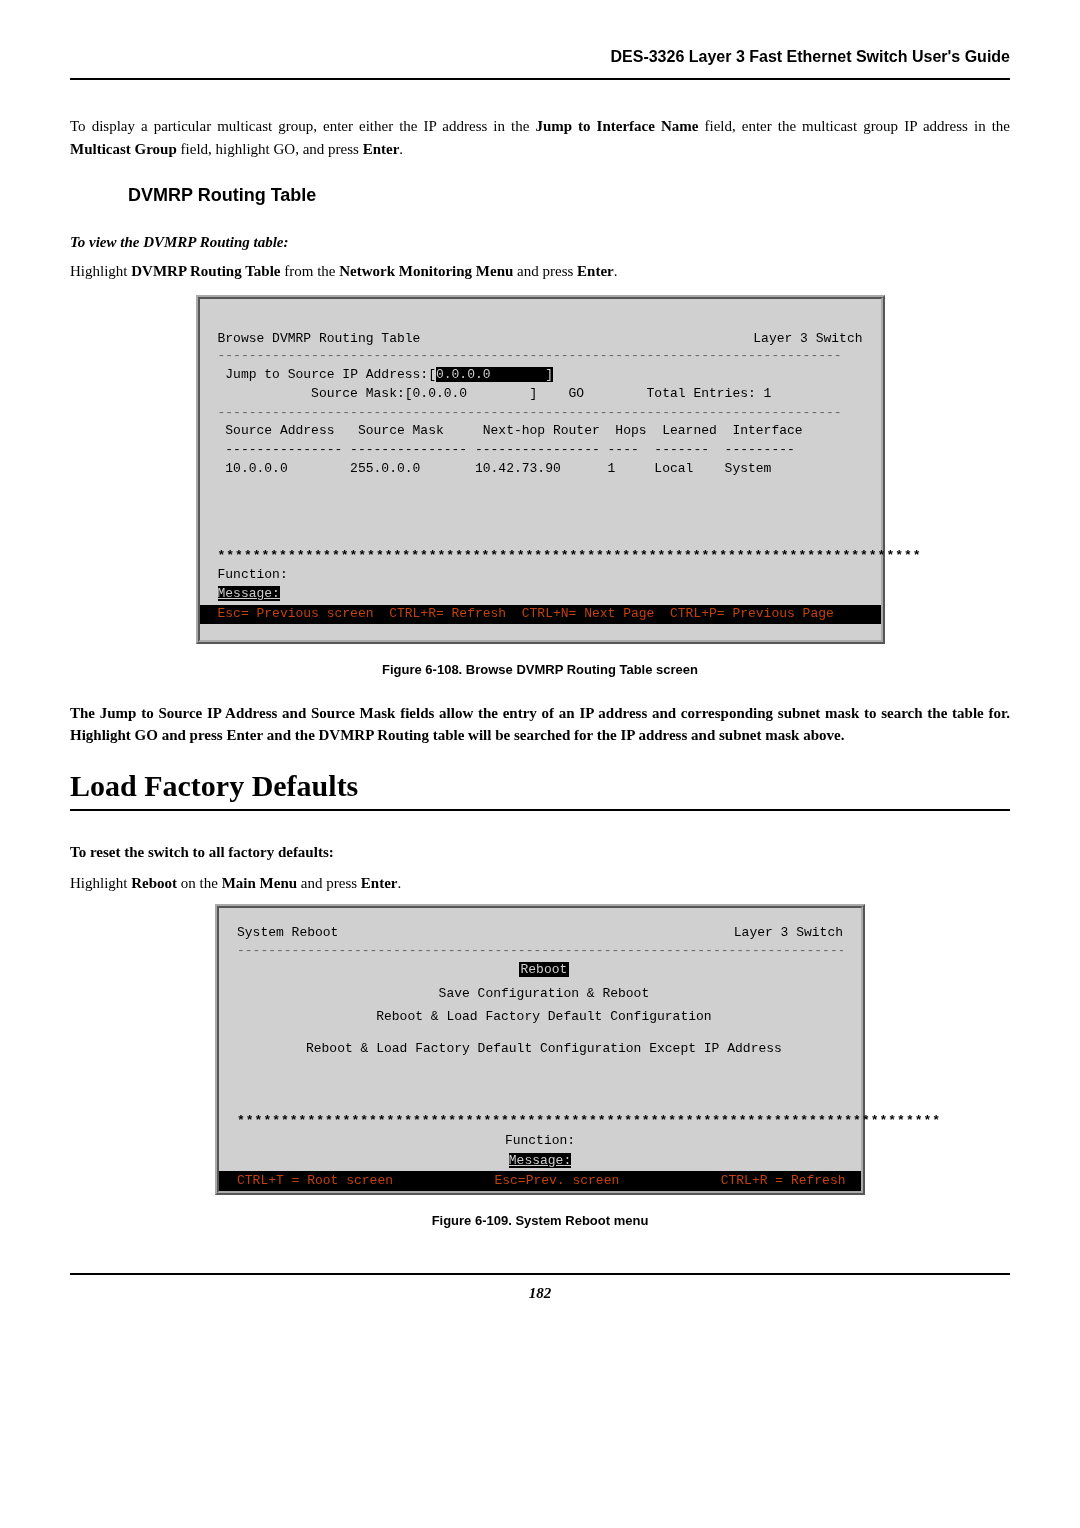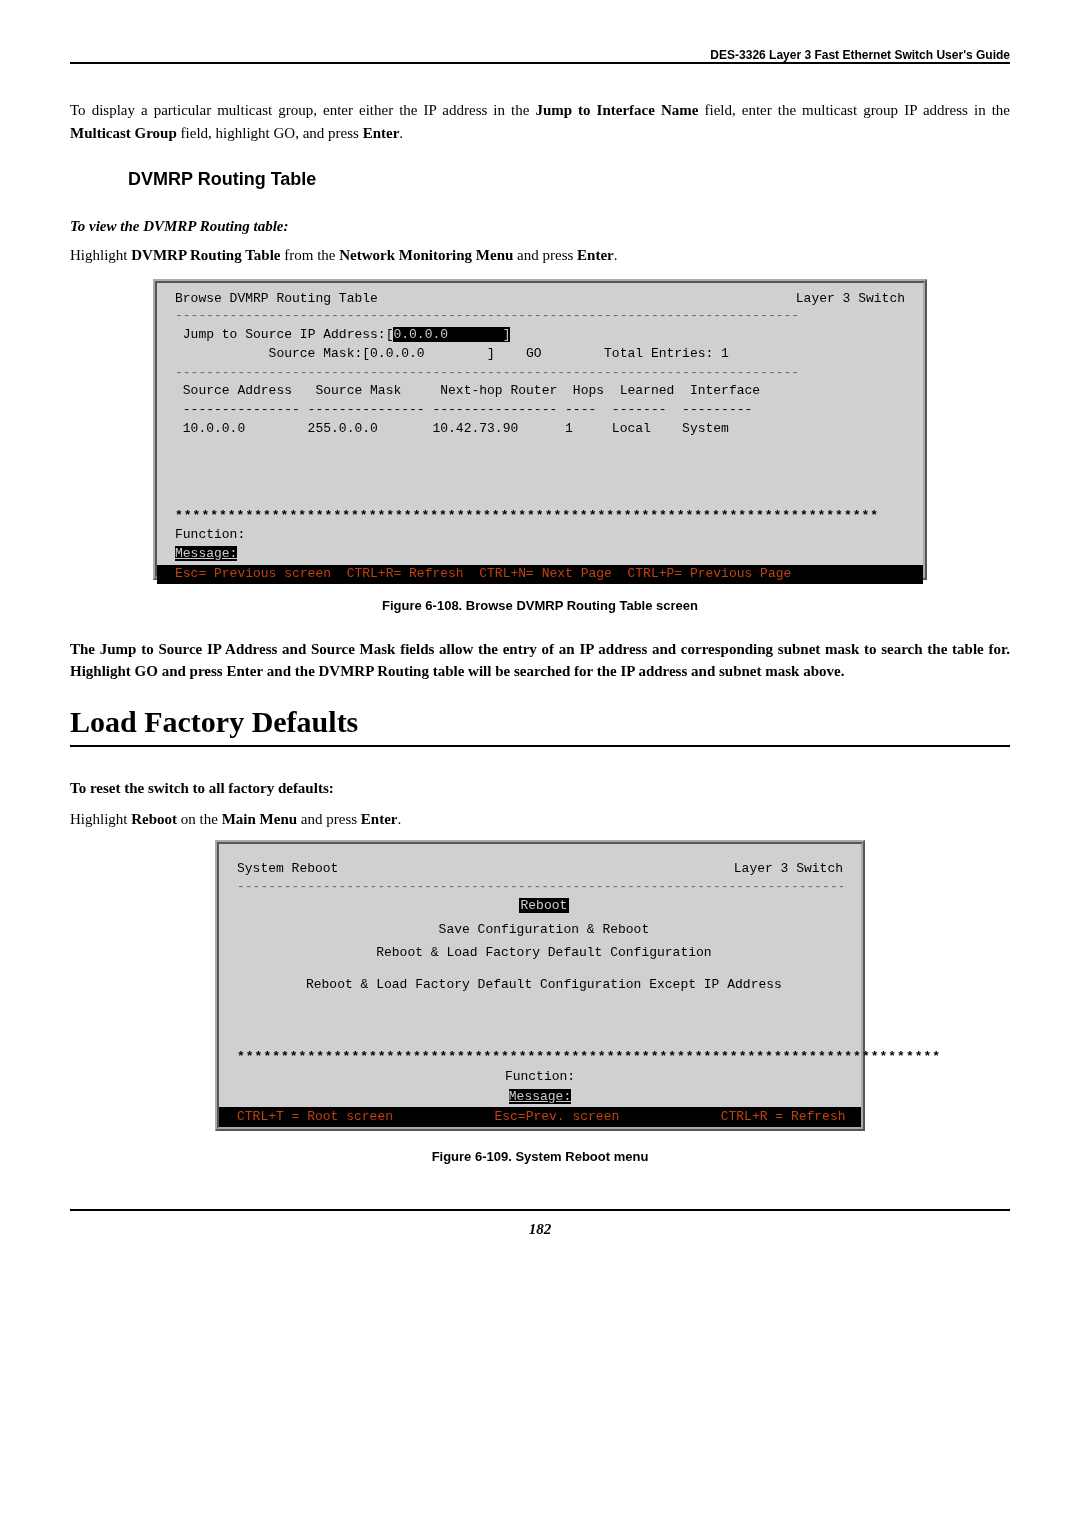--- a/index.html
+++ b/index.html
@@ -17,25 +17,25 @@
     }
     .page {
       padding: 40px 70px 30px 70px;
     }
     .header-line {
       border-bottom: 2px solid black;
       margin-bottom: 3px;
     }
     .header-text {
       font-family: Arial, sans-serif;
-      font-size: 12px;
+      font-size: 16px;
       font-weight: bold;
       text-align: right;
       padding-top: 8px;
-      padding-bottom: 0;
+      padding-bottom: 12px;
     }
     .body-text {
       font-family: Georgia, 'Times New Roman', serif;
       font-size: 15px;
       line-height: 1.5;
       margin-top: 35px;
       text-align: justify;
     }
     .body-text2 {
       font-family: Georgia, 'Times New Roman', serif;
@@ -57,25 +57,25 @@
       font-weight: bold;
       font-size: 15px;
       margin-top: 28px;
     }
     .instruction-line {
       font-family: Georgia, 'Times New Roman', serif;
       font-size: 15px;
       margin-top: 12px;
     }
     .terminal-screenshot {
-      width: 774px;
+      width: 689px;
       margin: 15px auto;
       border: 4px ridge #aaa;
       background: #d0d0d0;
-      padding: 0 14px;
+      padding: 24px 14px;
       font-family: 'Courier New', monospace;
       font-size: 13px;
       line-height: 1.3;
       color: #000;
     }
     .terminal-screenshot2 {
       width: 650px;
       margin: 12px auto;
       border: 4px ridge #aaa;
       background: #d0d0d0;

